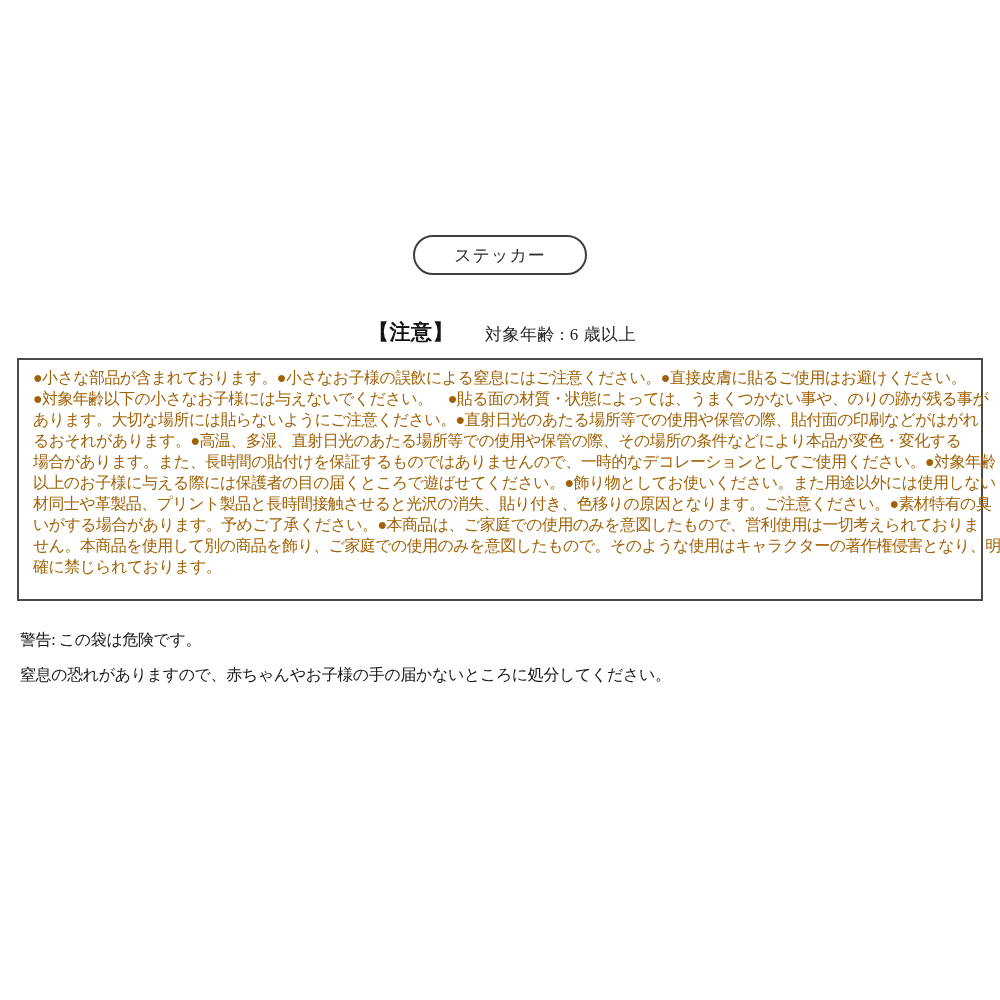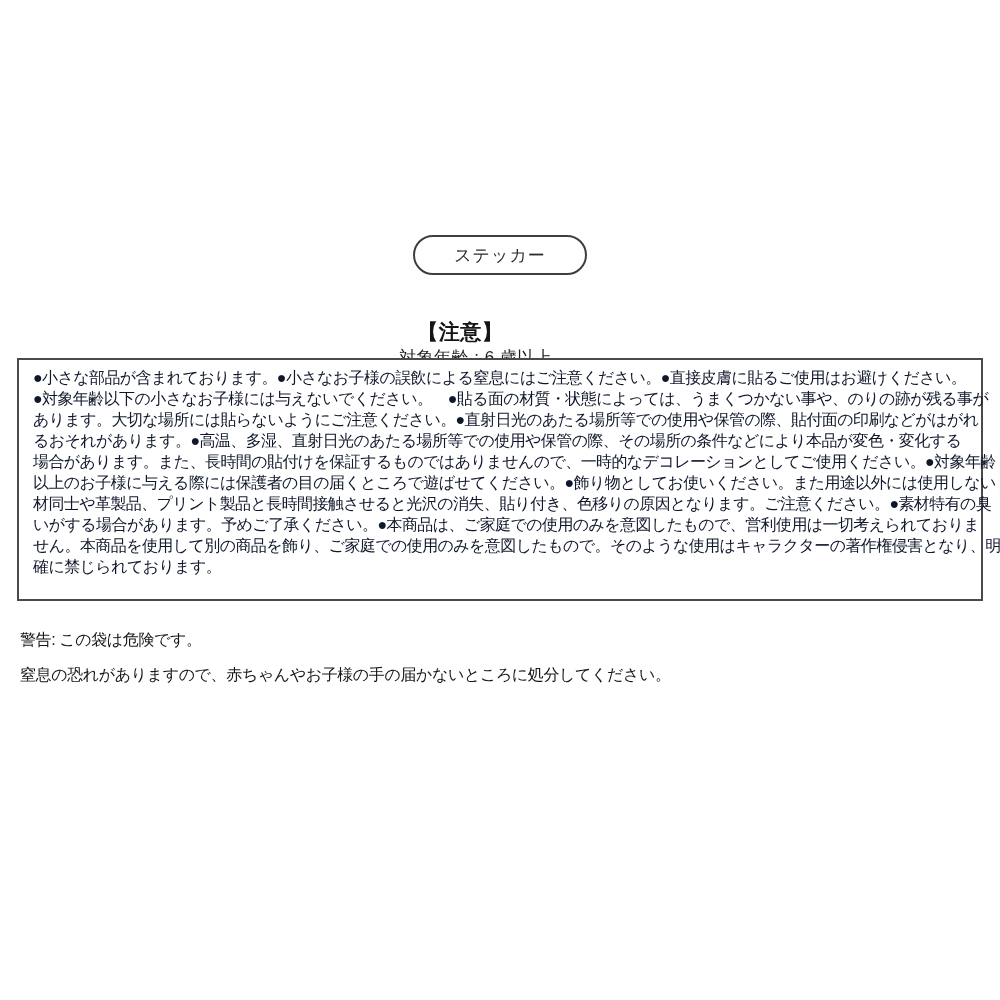--- a/index.html
+++ b/index.html
@@ -5,21 +5,21 @@
   html, body {
     margin: 0;
     padding: 0;
     background: #ffffff;
   }
   .sheet {
     position: relative;
     width: 1000px;
     height: 756px;
     background: #ffffff;
-    font-family: Liberation Sans, sans-serif;
+    font-family: Liberation Serif, serif;
     color: #1c1c1c;
     overflow: hidden;
   }
   .badge-pill {
     position: absolute;
     left: 413px;
     top: 235px;
     width: 174px;
     height: 40px;
     border: 2px solid #3f3f3f;
@@ -32,22 +32,21 @@
   .badge-pill .badge-label {
     font-size: 17px;
     letter-spacing: 1px;
     color: #2a2a2a;
   }
   .caution-row {
     position: absolute;
     left: 368px;
     top: 318px;
     display: flex;
-    align-items: center;
-    flex-direction: column;
+    align-items: flex-end;
   }
   .caution-heading {
     font-size: 21px;
     font-weight: bold;
     color: #151515;
     letter-spacing: 0.5px;
   }
   .caution-age {
     font-size: 17px;
     margin-left: 31px;
@@ -63,21 +62,21 @@
     box-sizing: border-box;
     border: 2px solid #4a4a4a;
     background: #ffffff;
     padding: 7px 13px 0 14px;
   }
   .notice-line {
     font-size: 16px;
     line-height: 21px;
     letter-spacing: -0.6px;
     white-space: nowrap;
-    color: #0f172a;
+    color: #a16207;
   }
   .bag-warning {
     position: absolute;
     left: 20px;
     top: 617px;
   }
   .bag-warning-line {
     font-size: 16px;
     line-height: 22.5px;
     letter-spacing: -0.4px;

